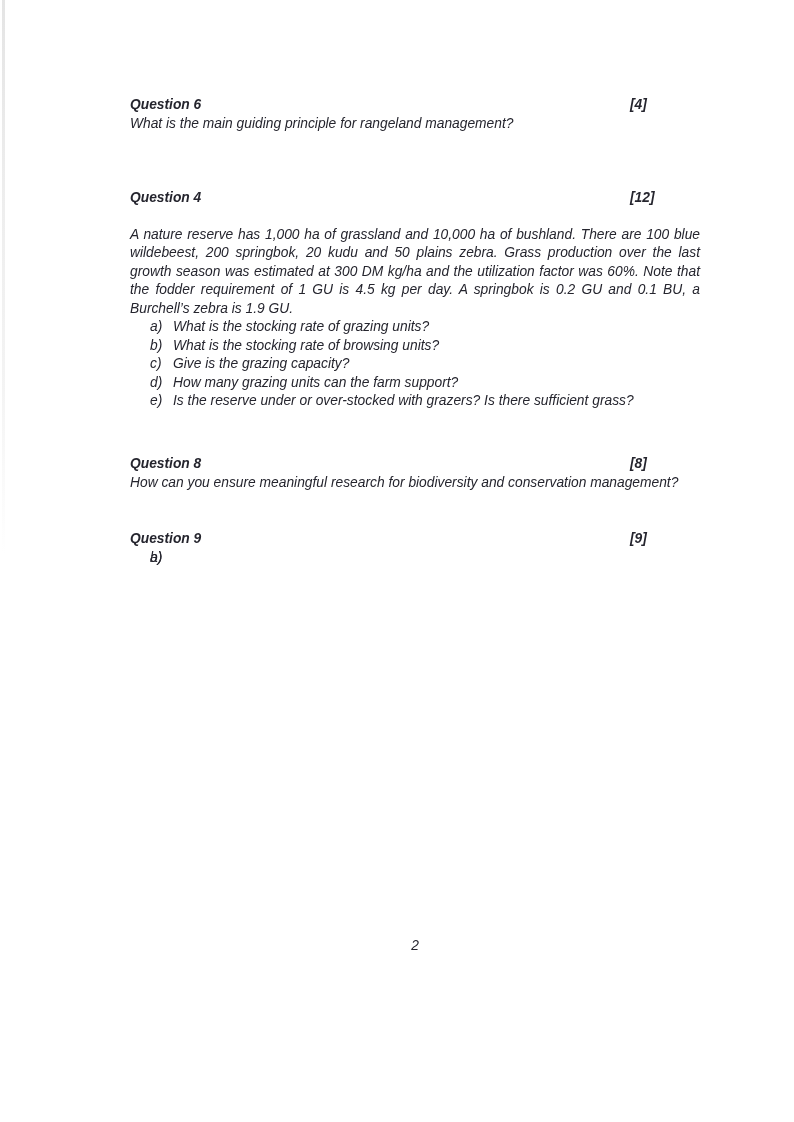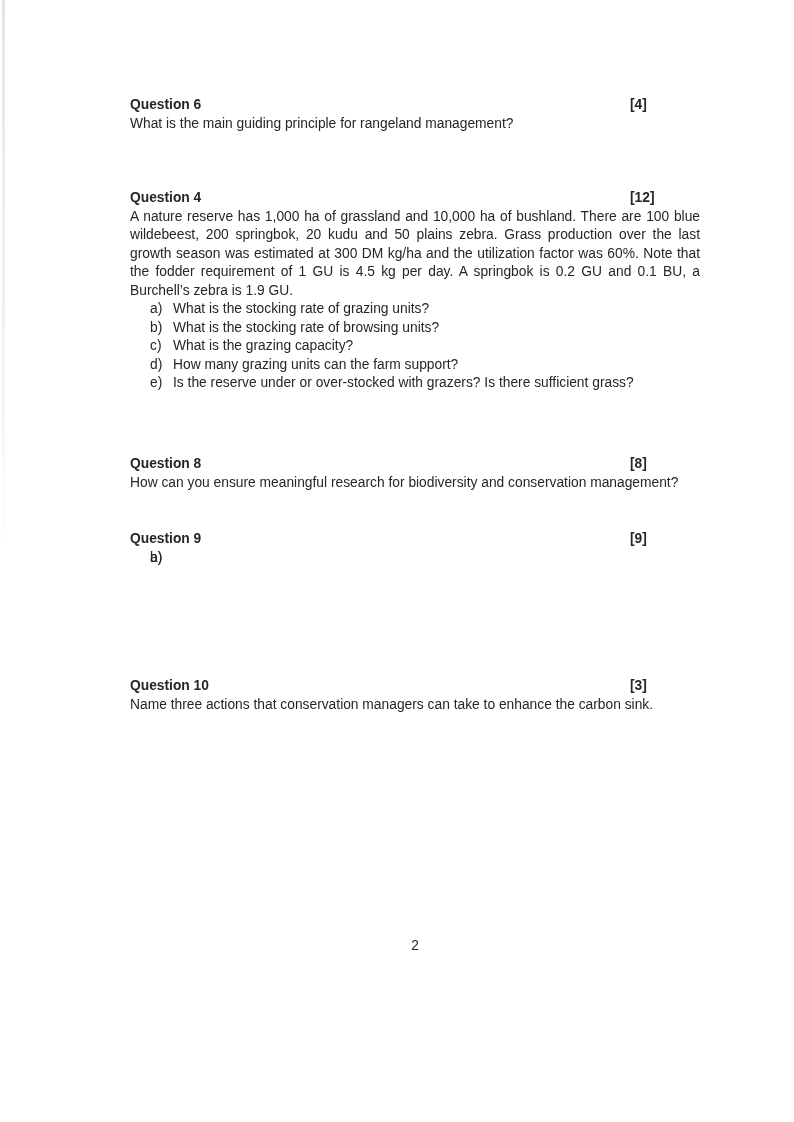--- a/index.html
+++ b/index.html
@@ -1,15 +1,15 @@
 <!DOCTYPE html>
 <html><head>
 <meta charset="utf-8">
 <style>
-  * { margin: 0; padding: 0; box-sizing: border-box; }
+  * { margin: 0; padding: 0; box-sizing: border-box; font-style: italic; }
   html, body { width: 794px; height: 1122px; background: #ffffff; }
   body {
     font-family: "Liberation Sans", sans-serif;
     font-size: 13.8px;
     line-height: 18.5px;
     color: #25252e;
     position: relative;
     overflow: hidden;
   }
   .page { position: absolute; inset: 0; background: #ffffff; }
@@ -17,21 +17,21 @@
     position: absolute;
     left: 2px; top: 0;
     width: 3px; height: 555px;
     background: linear-gradient(to bottom, #d9d9d9 0%, #e6e6e6 35%, #efefef 70%, #ffffff 100%);
     opacity: 0.7;
   }
   .question { position: absolute; left: 130px; width: 570px; }
   .qheader { position: relative; font-weight: bold; white-space: nowrap; }
   .qmarks { position: absolute; left: 500px; top: 0; font-weight: bold; }
   .qbody { white-space: nowrap; }
-  .qpara { text-align: justify; white-space: normal; }
+  .qpara { text-align: justify; white-space: normal; margin-top: 18px; }
   .qlist { }
   .qitem { position: relative; padding-left: 43px; white-space: nowrap; }
   .qitem .marker { position: absolute; left: 20px; top: 0; }
   .pagenum {
     position: absolute; left: 130px; top: 937px;
     width: 570px; text-align: center;
   }
 </style>
 </head>
 <body>
@@ -58,21 +58,21 @@
       <div class="qitem">
         <span class="marker">a)</span>
         <span>What is the stocking rate of grazing units?</span>
       </div>
       <div class="qitem">
         <span class="marker">b)</span>
         <span>What is the stocking rate of browsing units?</span>
       </div>
       <div class="qitem">
         <span class="marker">c)</span>
-        <span>What is the grazing capacity?</span>
+        <span>Give is the grazing capacity?</span>
       </div>
       <div class="qitem">
         <span class="marker">d)</span>
         <span>How many grazing units can the farm support?</span>
       </div>
       <div class="qitem">
         <span class="marker">e)</span>
         <span>Is the reserve under or over-stocked with grazers? Is there sufficient grass?</span>
       </div>
     </div>
@@ -94,23 +94,16 @@
     <div class="qlist">
       <div class="qitem">
         <span class="marker">a)</span>
       </div>
       <div class="qitem">
         <span class="marker">b)</span>
       </div>
     </div>
   </section>
 
-  <section class="question" style="top:677px">
-    <div class="qheader">
-      <span>Question 10</span>
-      <span class="qmarks">[3]</span>
-    </div>
-    <div class="qbody">Name three actions that conservation managers can take to enhance the carbon sink.</div>
-  </section>
 
   <div class="pagenum">2</div>
 
 </div>
 
 </body></html>

